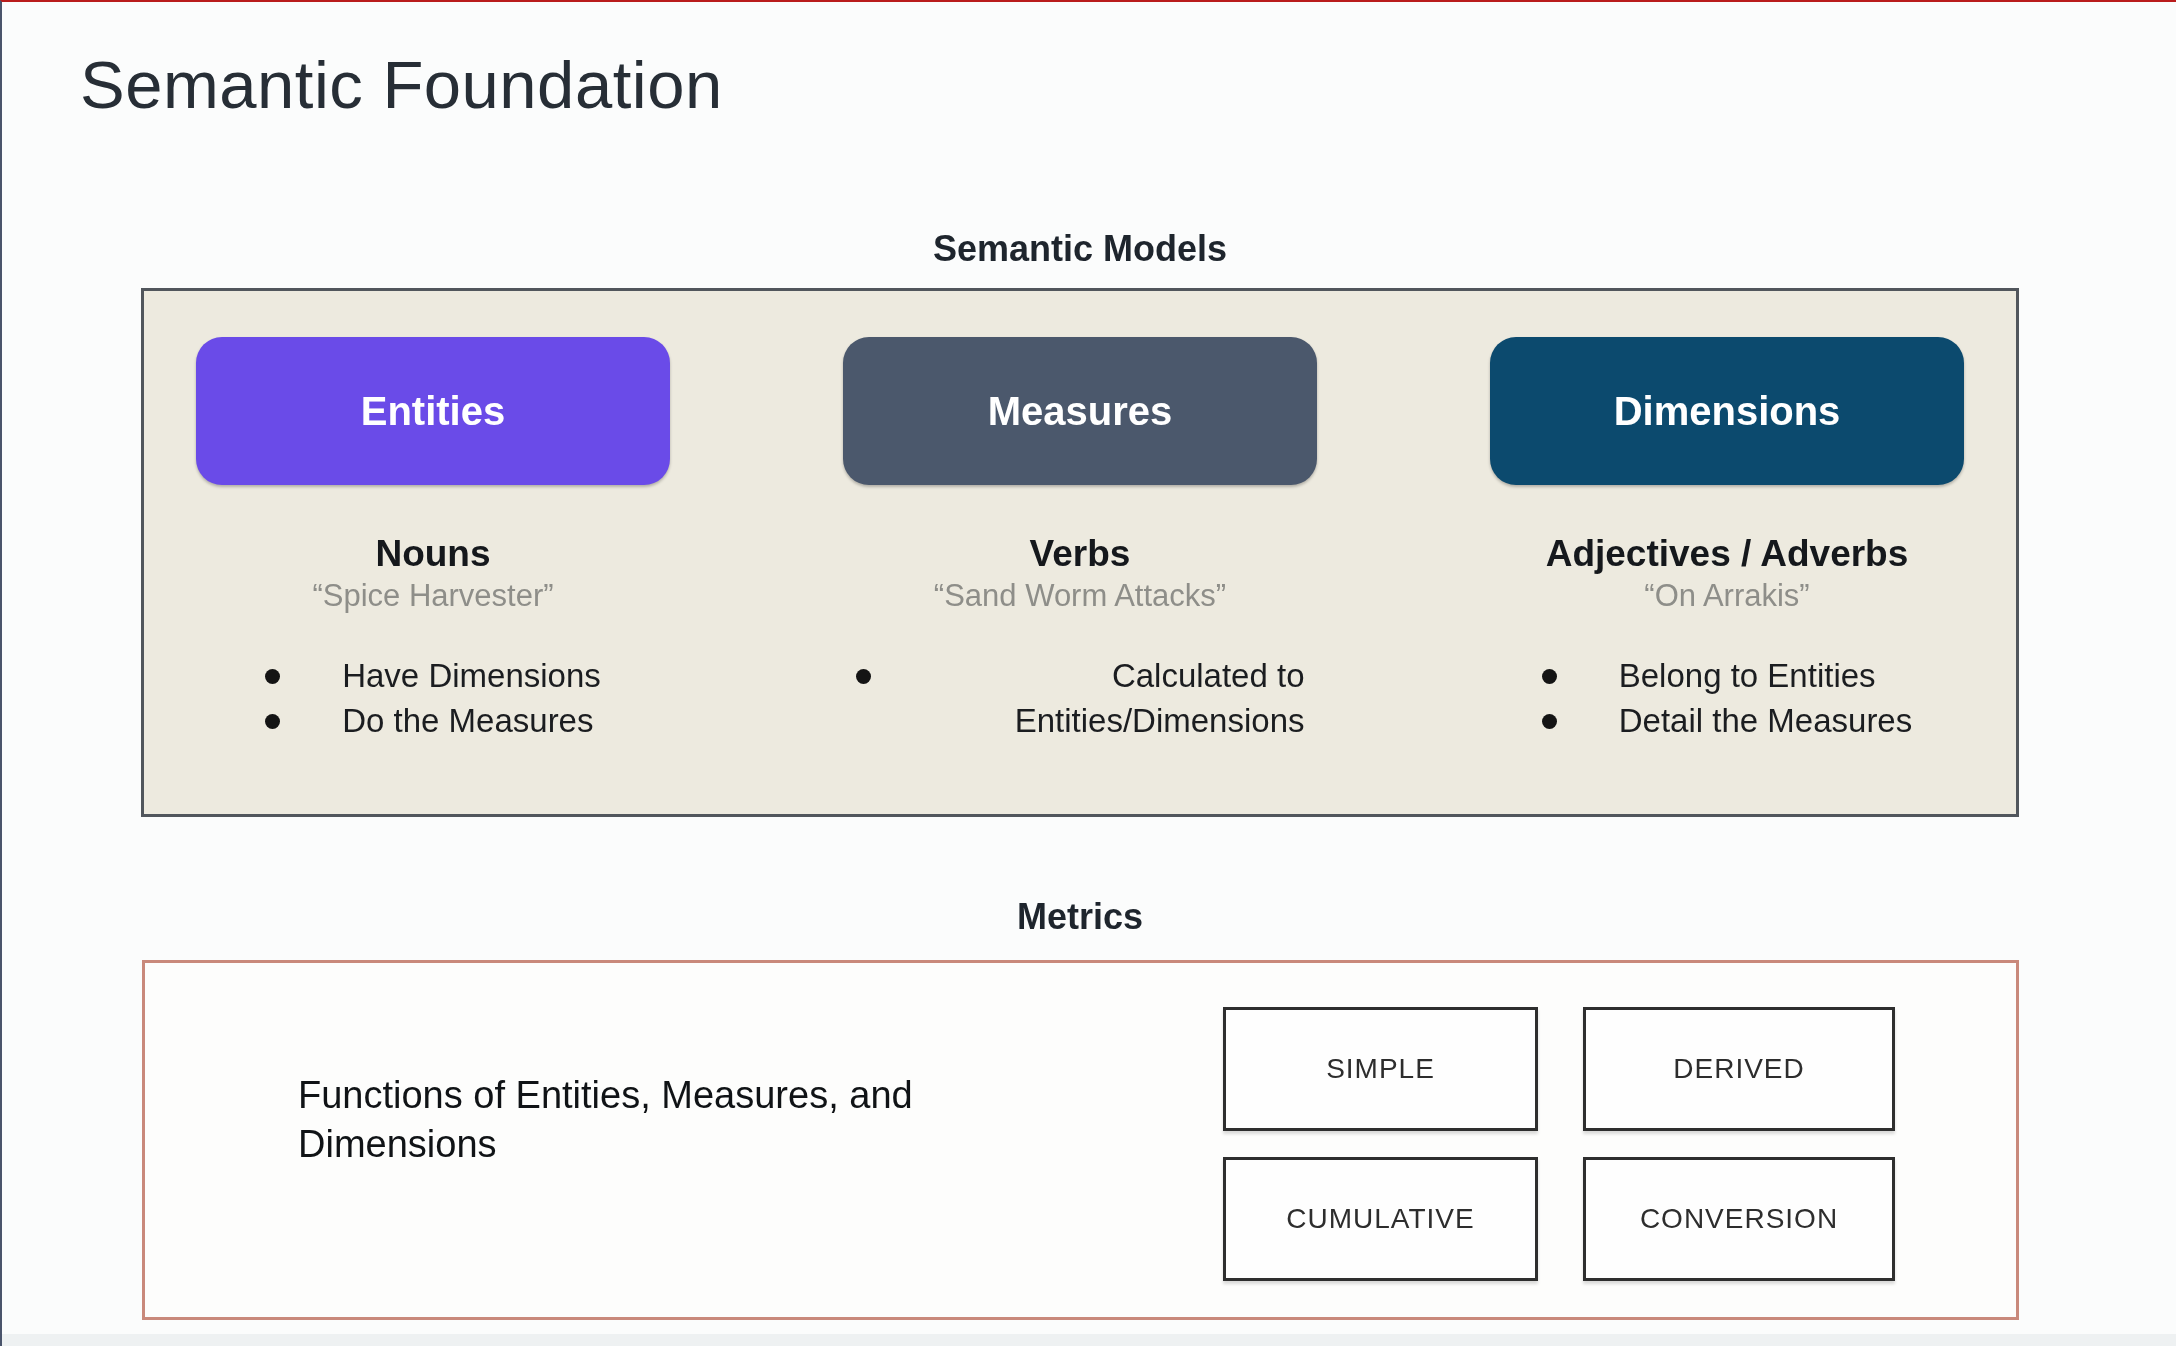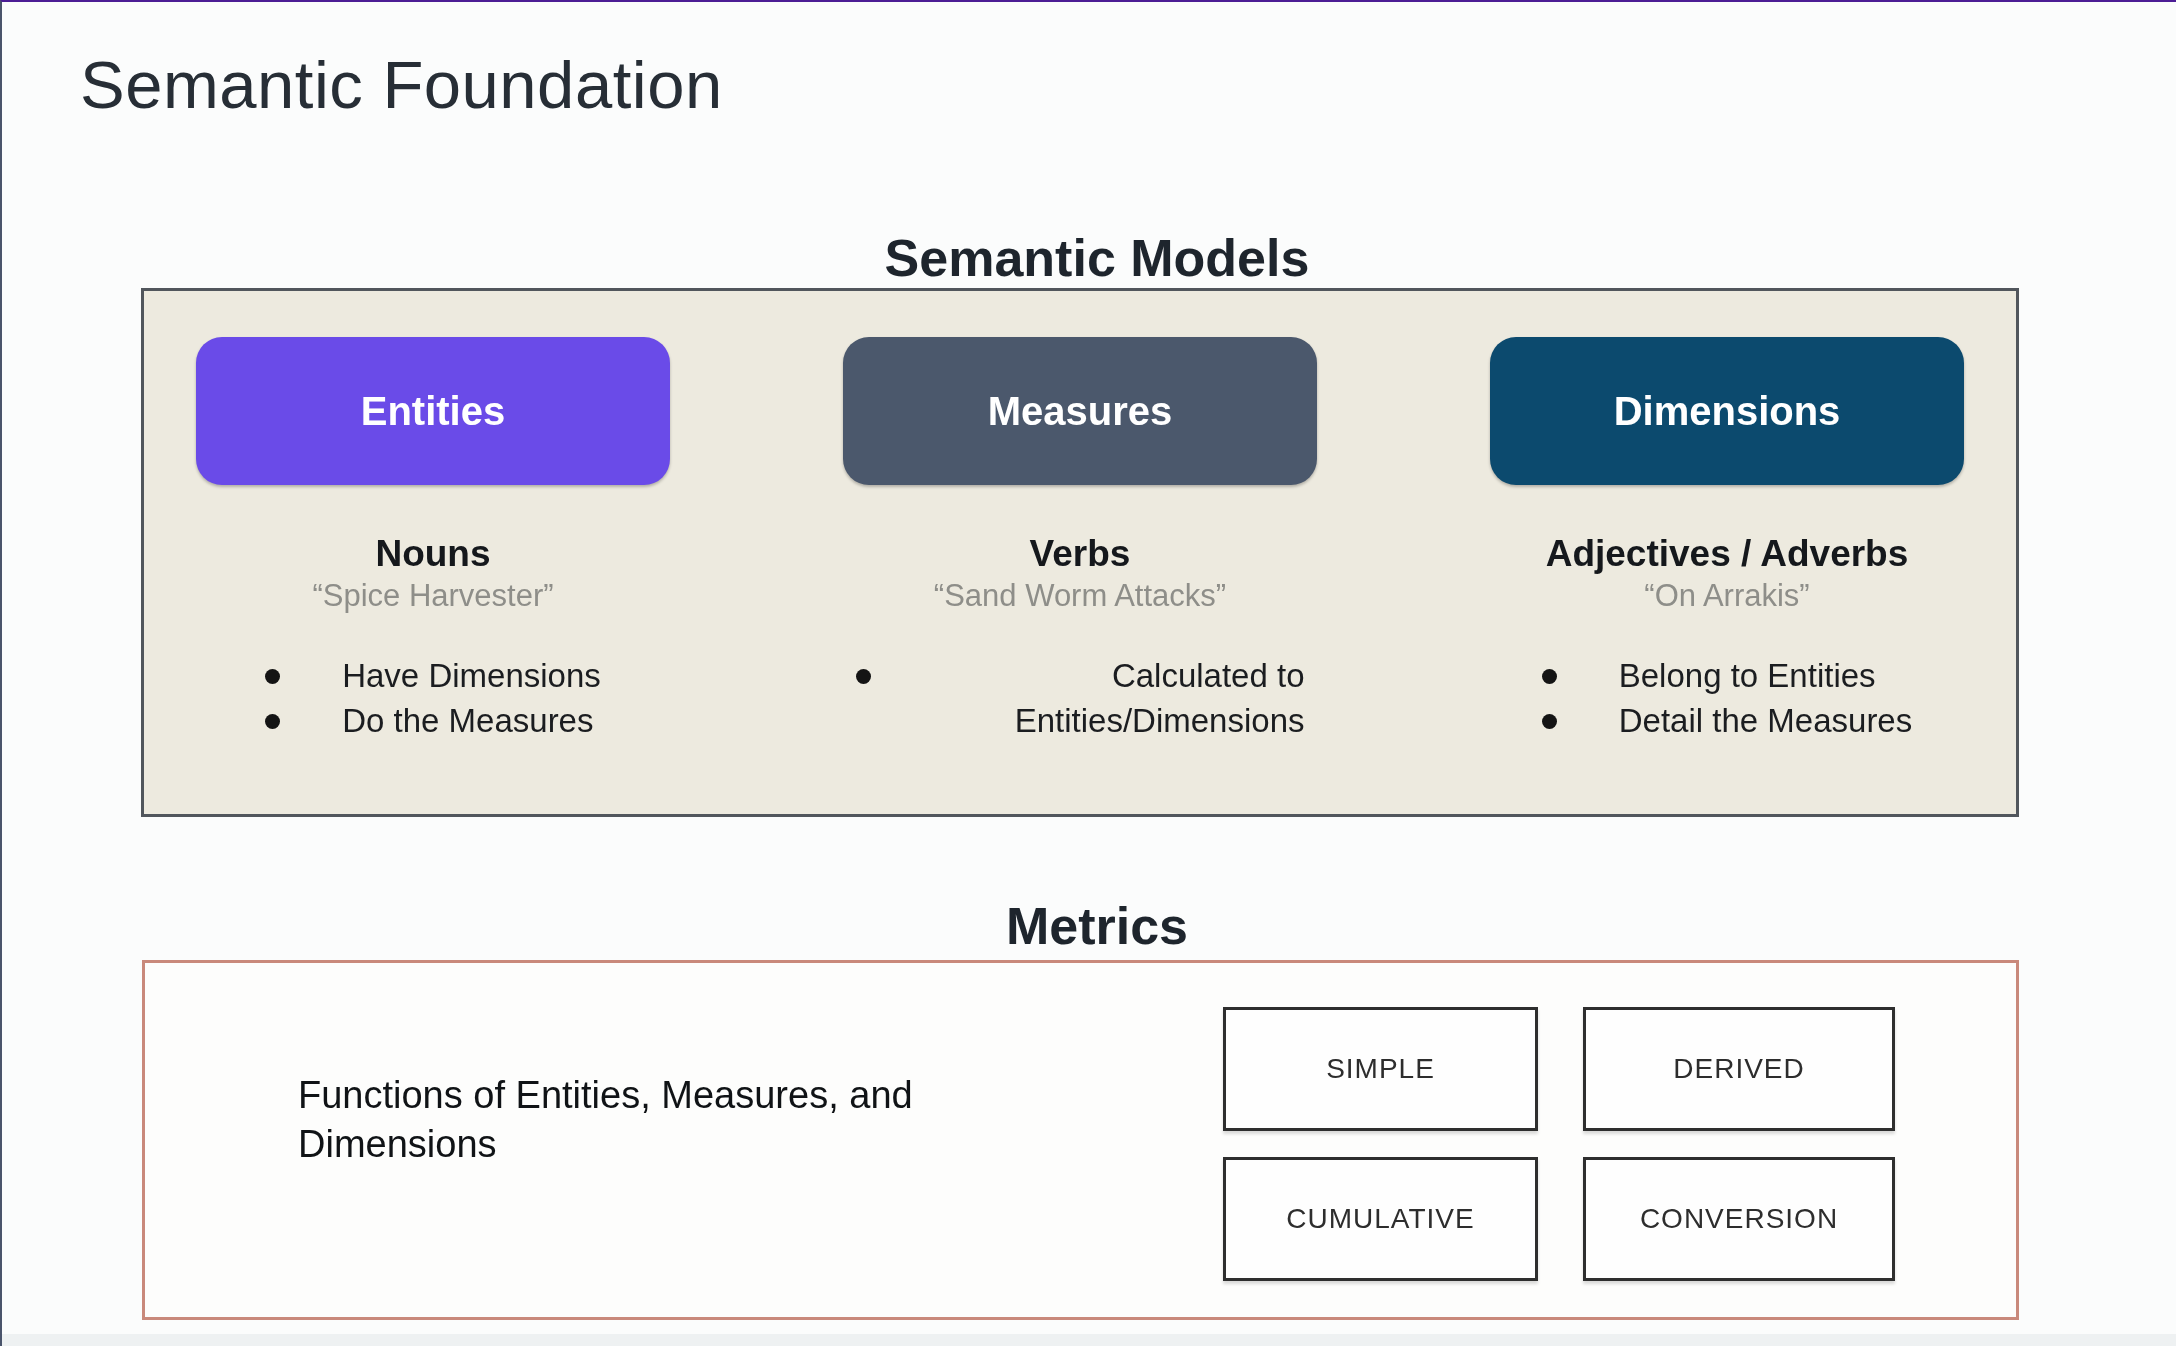--- a/index.html
+++ b/index.html
@@ -3,38 +3,38 @@
 <meta charset="utf-8">
 <style>
   * { box-sizing: border-box; margin: 0; padding: 0; }
   html,body { background:#e9ecee; }
   body { font-family: "Liberation Sans", sans-serif; }
 
   .canvas {
     position: relative;
     width: 2176px; height: 1346px;
     background: #fbfcfc;
-    border-top: 2px solid #4c1d95;
+    border-top: 2px solid #b91c1c;
     border-left: 2px solid #4a546b;
     overflow: hidden;
   }
   .bottom-strip {
     position:absolute; left:0; bottom:0; width:100%; height:12px;
     background:#eef1f2;
   }
 
   .title {
     position: absolute; left: 78px; top: 44px;
     font-size: 67px; font-weight: 400; letter-spacing: 0.5px;
     color: #272e36;
   }
 
   .section-label {
-    position: absolute; left: 156px; width: 1878px;
-    text-align: center; font-size: 52px; font-weight: bold; color: #1e252d;
+    position: absolute; left: 139px; width: 1878px;
+    text-align: center; font-size: 36px; font-weight: bold; color: #1e252d;
   }
   .models-label { top: 226px; }
   .metrics-label { top: 894px; }
 
   .models-panel {
     position: absolute; left: 139px; top: 286px;
     width: 1878px; height: 529px;
     background: #edeadf;
     border: 3px solid #51565c;
     display: flex; justify-content: space-between;

